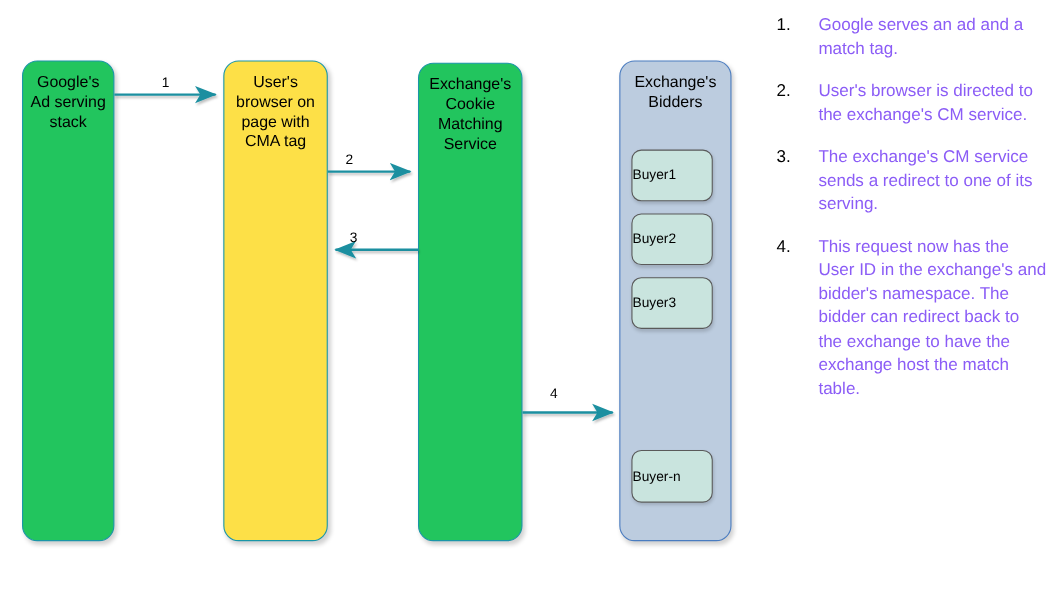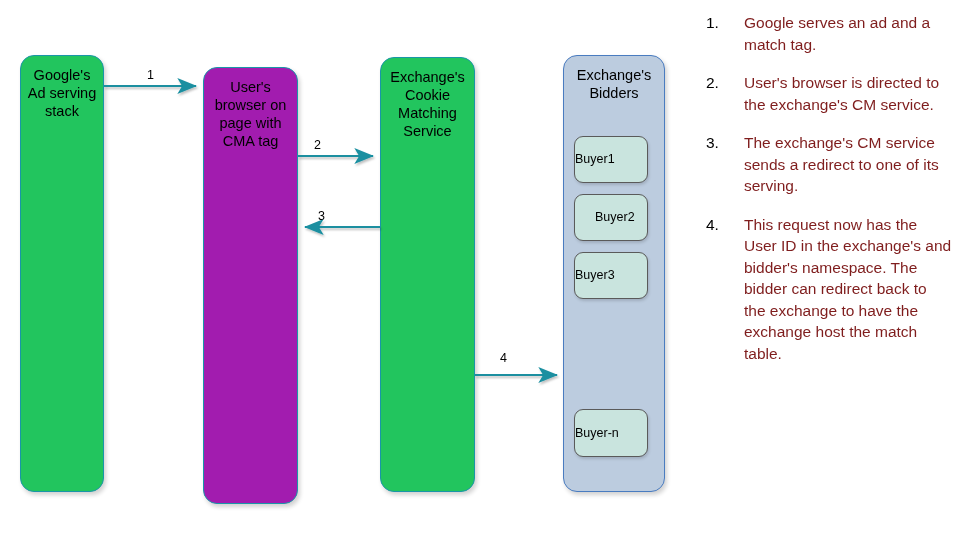--- a/index.html
+++ b/index.html
@@ -34,23 +34,22 @@
   }
   .node-green {
     background: #22c55e;
     border: 1.3px solid #1a96a8;
   }
   .node-blue {
     background: #bcccdf;
     border: 1.3px solid #4a7cc0;
   }
   .node-blue-teal {
-    background: #a21caf;
+    background: #fde047;
     border: 1.3px solid #1a96a8;
-    margin-top: 12px;
   }
   .node-label {
     display: block;
     white-space: pre-line;
   }
   .buyer {
     position: absolute;
     box-sizing: border-box;
     background: #c9e4de;
     border: 1.1px solid #5a5a5a;
@@ -83,21 +82,21 @@
     width: 38px;
     flex: 0 0 38px;
     font-size: 15.5px;
     line-height: 21.5px;
     color: #000;
   }
   .step-text {
     flex: 1 1 auto;
     font-size: 15.5px;
     line-height: 21.5px;
-    color: #7f1d1d;
+    color: #8b5cf6;
   }
 </style>
 </head>
 <body>
 
 <div class="node node-green" style="left:20px; top:55px; width:84px; height:437px;">
   <span class="node-label">Google's
 Ad serving
 stack</span>
 </div>
@@ -117,21 +116,21 @@
 </div>
 
 <div class="node node-blue" style="left:563px; top:55px; width:102px; height:437px;">
   <span class="node-label">Exchange's
 Bidders</span>
 </div>
 
 <div class="buyer" style="left:574px; top:136px; width:74px; height:47px;">
   <span>Buyer1</span>
 </div>
-<div class="buyer" style="left:574px; top:194px; width:74px; height:47px;padding-left:20px;">
+<div class="buyer" style="left:574px; top:194px; width:74px; height:47px;">
   <span>Buyer2</span>
 </div>
 <div class="buyer" style="left:574px; top:252px; width:74px; height:47px;">
   <span>Buyer3</span>
 </div>
 <div class="buyer" style="left:574px; top:385px; width:74px; height:48px;margin-top:24px;">
   <span>Buyer-n</span>
 </div>
 
 <svg id="diagram-canvas" viewBox="0 0 960 540" xmlns="http://www.w3.org/2000/svg">

